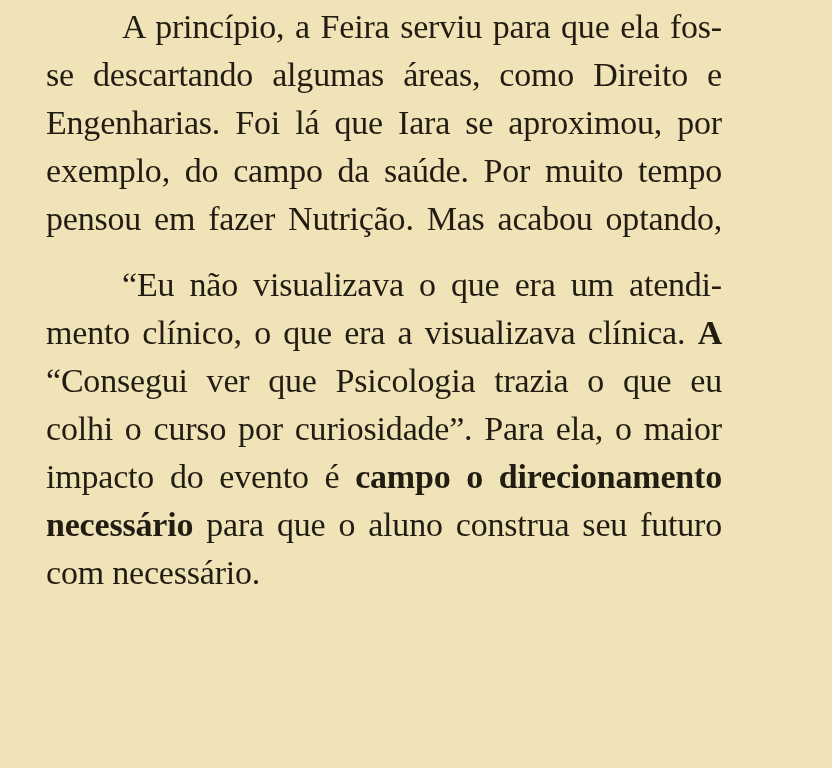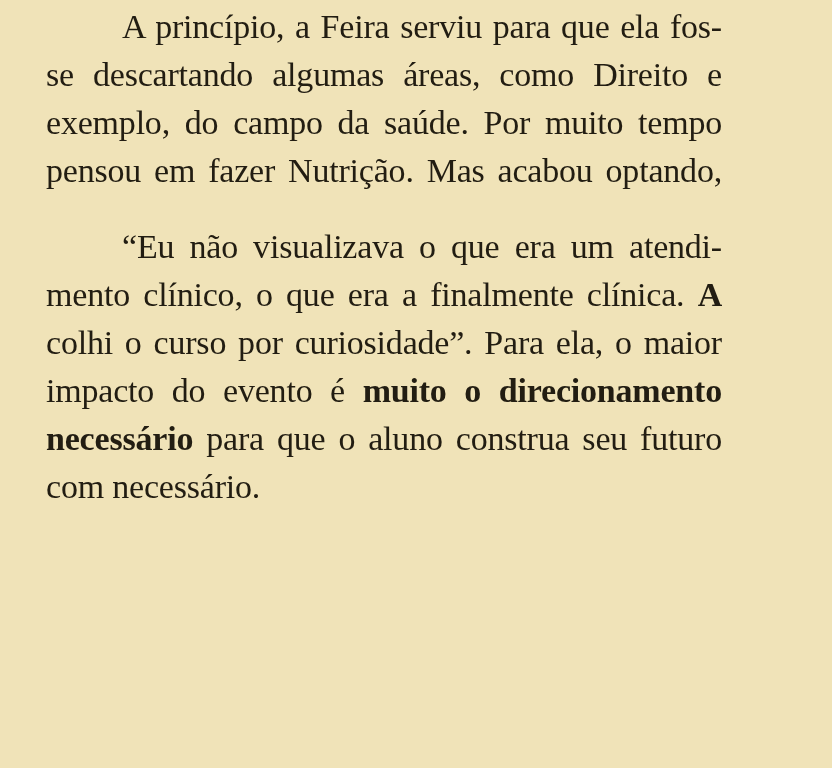--- a/index.html
+++ b/index.html
@@ -22,21 +22,21 @@
   .page {
     width: 764px;
     height: 768px;
     padding: 3px 42px 16px 46px;
     background: var(--bg);
   }
   .article {
     width: 100%;
   }
   .paragraph { margin: 0; }
-  .paragraph + .paragraph { margin-top: 28px; }
+  .paragraph + .paragraph { margin-top: 18px; }
   .line {
     font-size: 34px;
     line-height: 48px;
     height: 48px;
     text-align: left;
     overflow: hidden;
     letter-spacing: -0.2px;
   }
   .line.justify {
     text-align: justify;
@@ -49,25 +49,27 @@
   .seg.bold { font-weight: bold; }
 </style>
 </head>
 <body>
 
 <div class="page">
   <article class="article">
       <div class="paragraph">
         <div class="line justify indent"><span class="seg">A princípio, a Feira serviu para que ela fos-</span></div>
         <div class="line justify"><span class="seg">se descartando algumas áreas, como Direito e</span></div>
+        <div class="line justify"><span class="seg">Engenharias. Foi lá que Iara se aproximou, por</span></div>
         <div class="line justify"><span class="seg">exemplo, do campo da saúde. Por muito tempo</span></div>
         <div class="line justify"><span class="seg">pensou em fazer Nutrição. Mas acabou optando,</span></div>
       </div>
       <div class="paragraph">
         <div class="line justify indent"><span class="seg">“Eu não visualizava o que era um atendi-</span></div>
-        <div class="line justify"><span class="seg">mento clínico, o que era a finalmente clínica. </span><span class="seg bold">A</span></div>
+        <div class="line justify"><span class="seg">mento clínico, o que era a visualizava clínica. </span><span class="seg bold">A</span></div>
+        <div class="line justify"><span class="seg">“Consegui ver que Psicologia trazia o que eu</span></div>
         <div class="line justify"><span class="seg">colhi o curso por curiosidade”. Para ela, o maior</span></div>
-        <div class="line justify"><span class="seg">impacto do evento é </span><span class="seg bold">muito o direcionamento</span></div>
+        <div class="line justify"><span class="seg">impacto do evento é </span><span class="seg bold">campo o direcionamento</span></div>
         <div class="line justify"><span class="seg bold">necessário</span><span class="seg"> para que o aluno construa seu futuro</span></div>
         <div class="line"><span class="seg">com necessário.</span></div>
       </div>
     </article>
 </div>
 
 </body></html>

